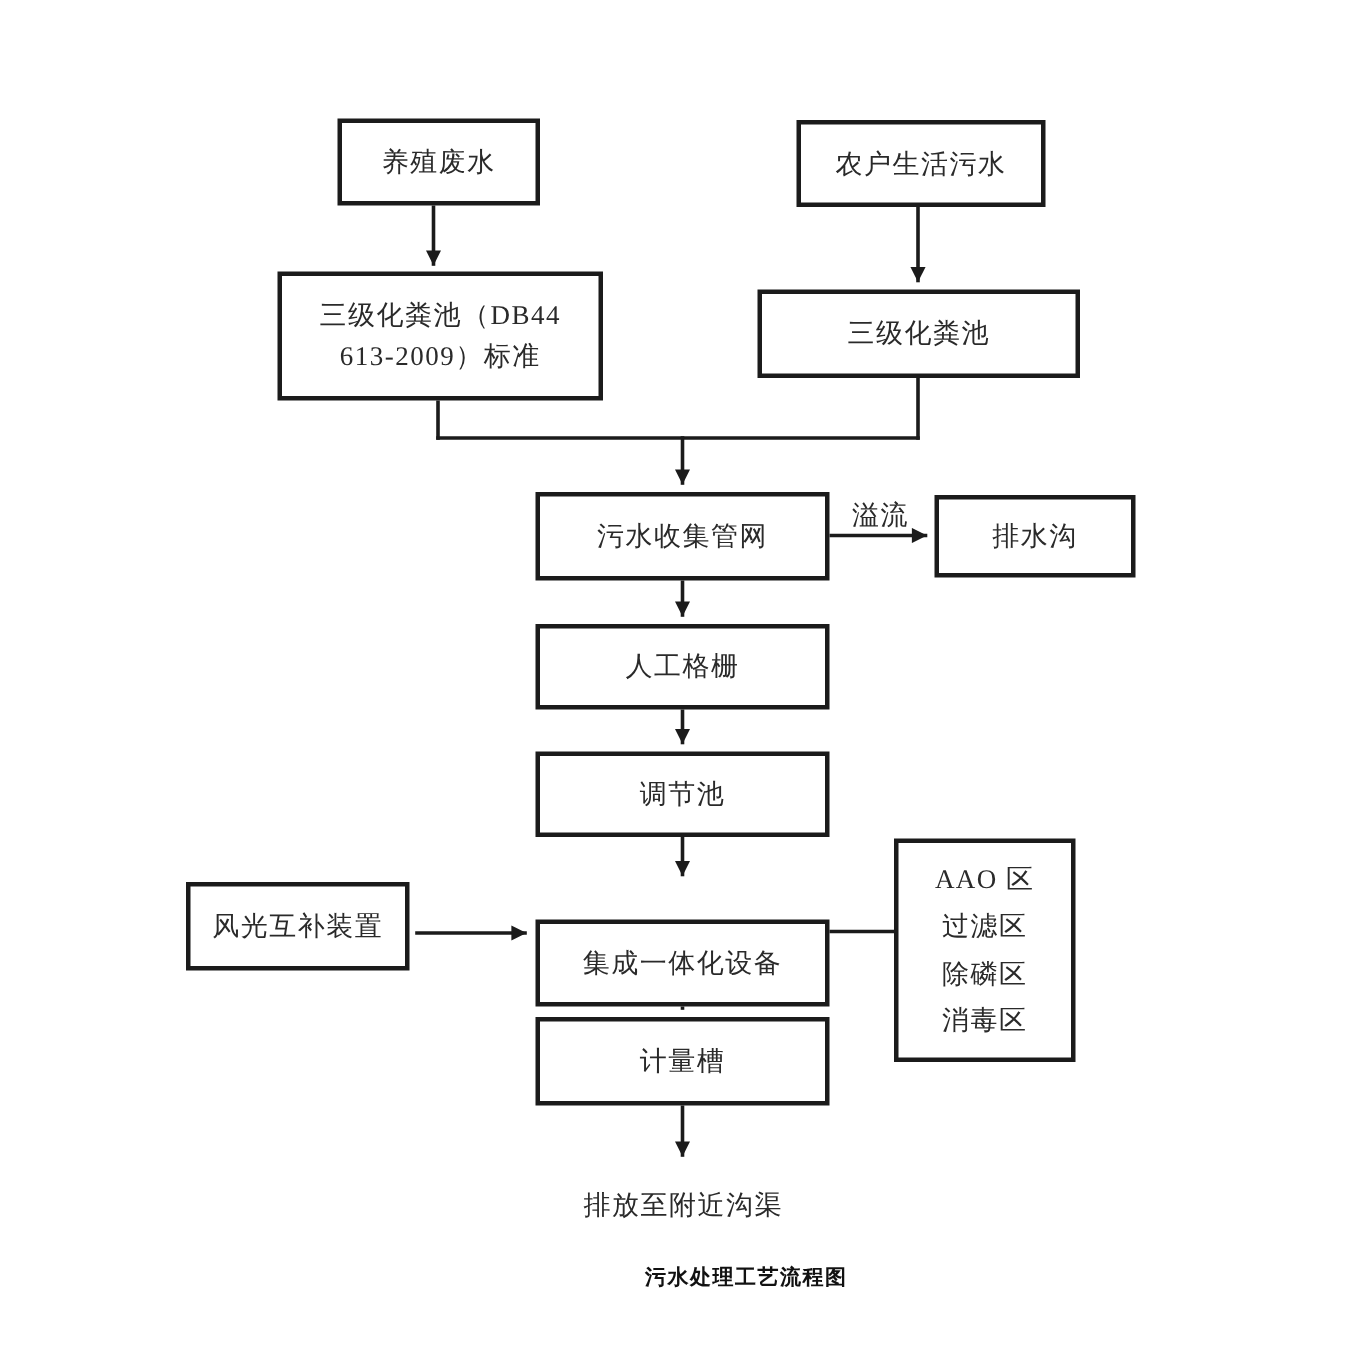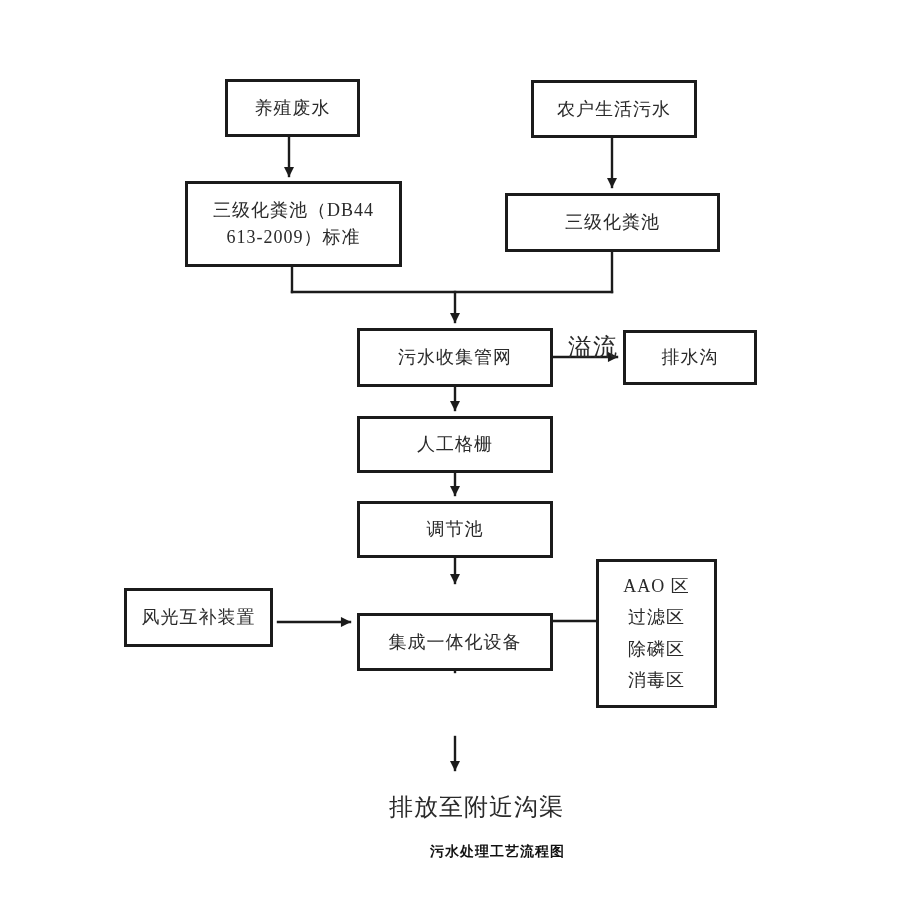--- a/index.html
+++ b/index.html
@@ -43,21 +43,21 @@
     justify-content: space-evenly;
     align-items: center;
     padding: 6px 0;
   }
   .zone-line {
     display: block;
     white-space: nowrap;
   }
   .float-label {
     position: absolute;
-    font-size: 24px;
+    font-size: 18px;
     letter-spacing: 1px;
     color: #2a2a2a;
     white-space: nowrap;
   }
   .caption {
     position: absolute;
     left: 430px;
     top: 843px;
     font-size: 14px;
     font-weight: bold;
@@ -147,20 +147,23 @@
     <span>集成一体化设备</span>
   </div>
 
   <div class="box zones-box" style="left:596px;top:559px;width:121px;height:149px">
     <span class="zone-line">AAO 区</span>
     <span class="zone-line">过滤区</span>
     <span class="zone-line">除磷区</span>
     <span class="zone-line">消毒区</span>
   </div>
 
+  <div class="box" style="left:357px;top:678px;width:196px;height:59px">
+    <span>计量槽</span>
+  </div>
 
   <div class="float-label" style="left:568px;top:331px">溢流</div>
 
   <div class="float-label" style="left:389px;top:791px">排放至附近沟渠</div>
 
   <div class="caption">污水处理工艺流程图</div>
 
 </div>
 
 </body></html>

